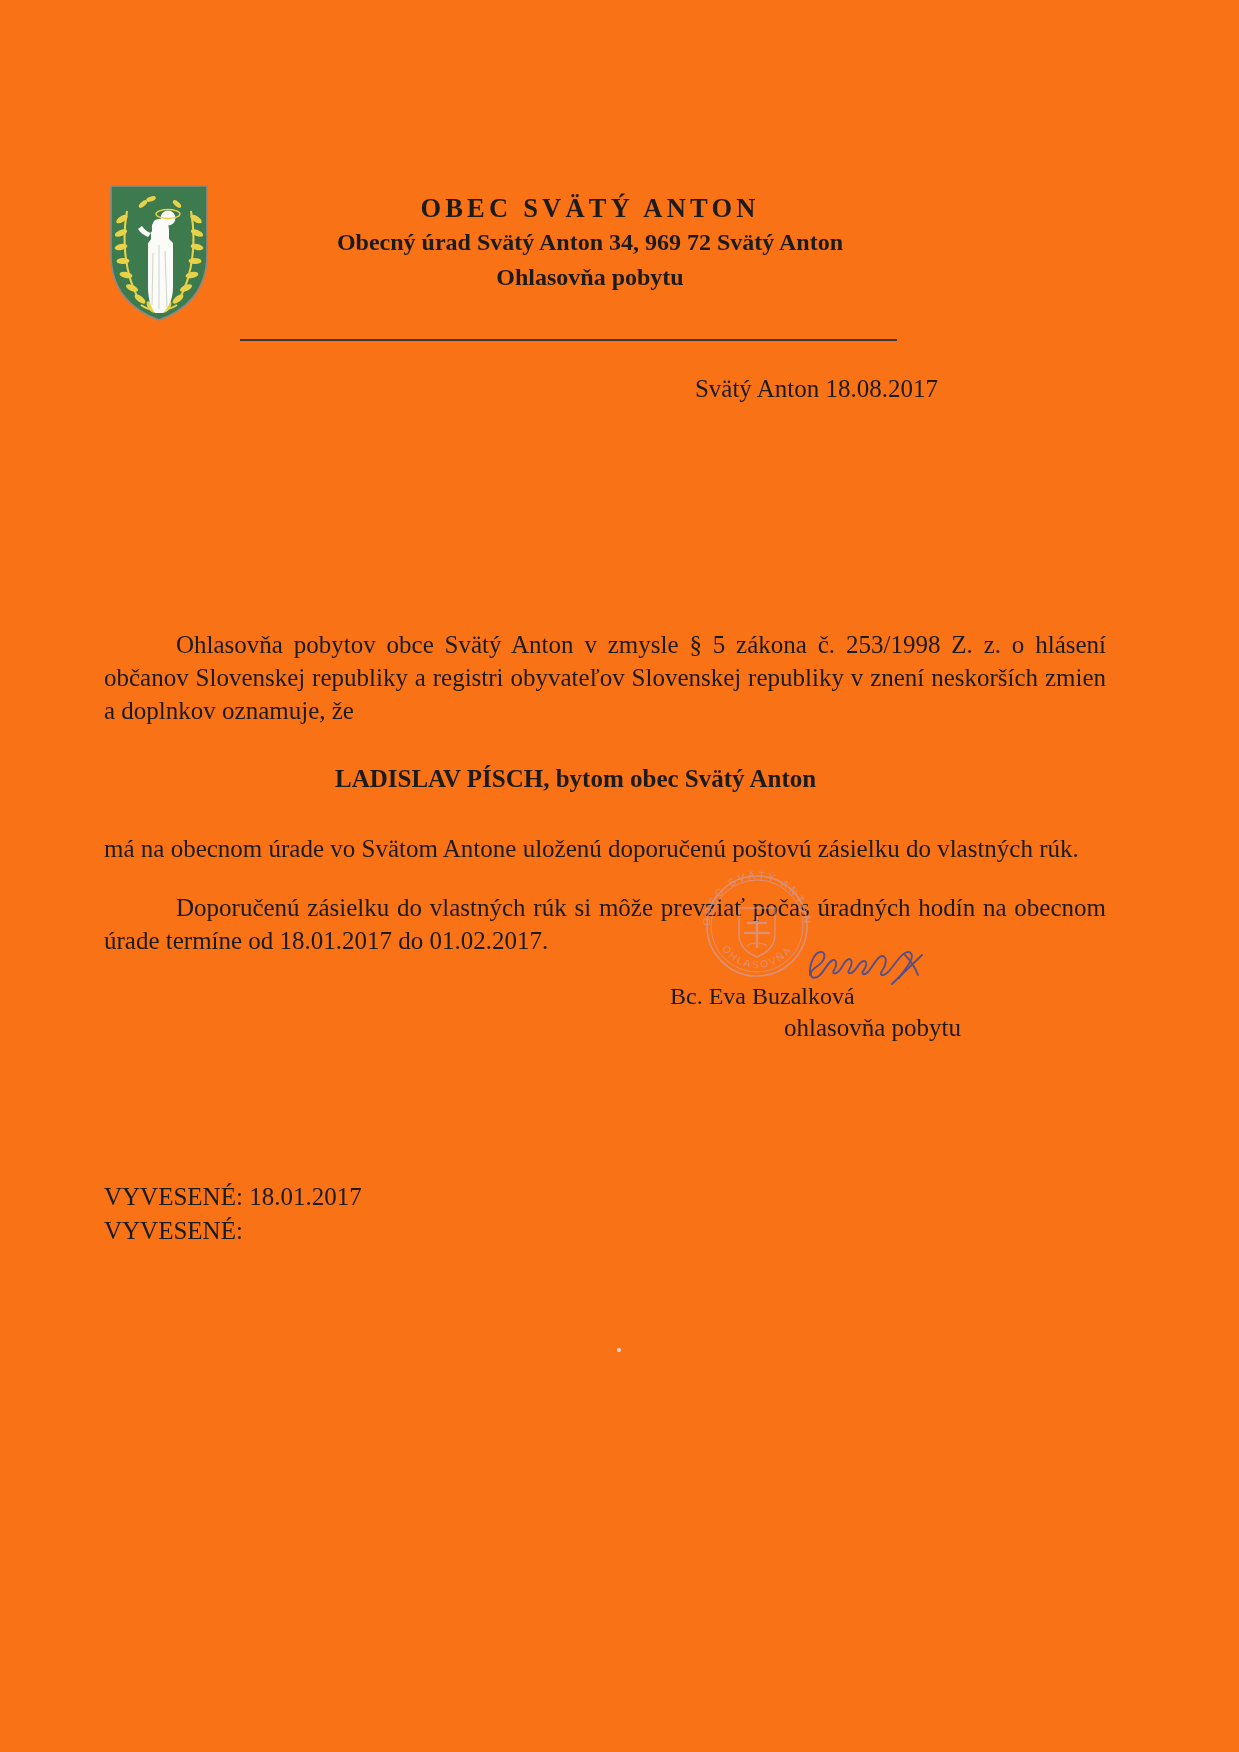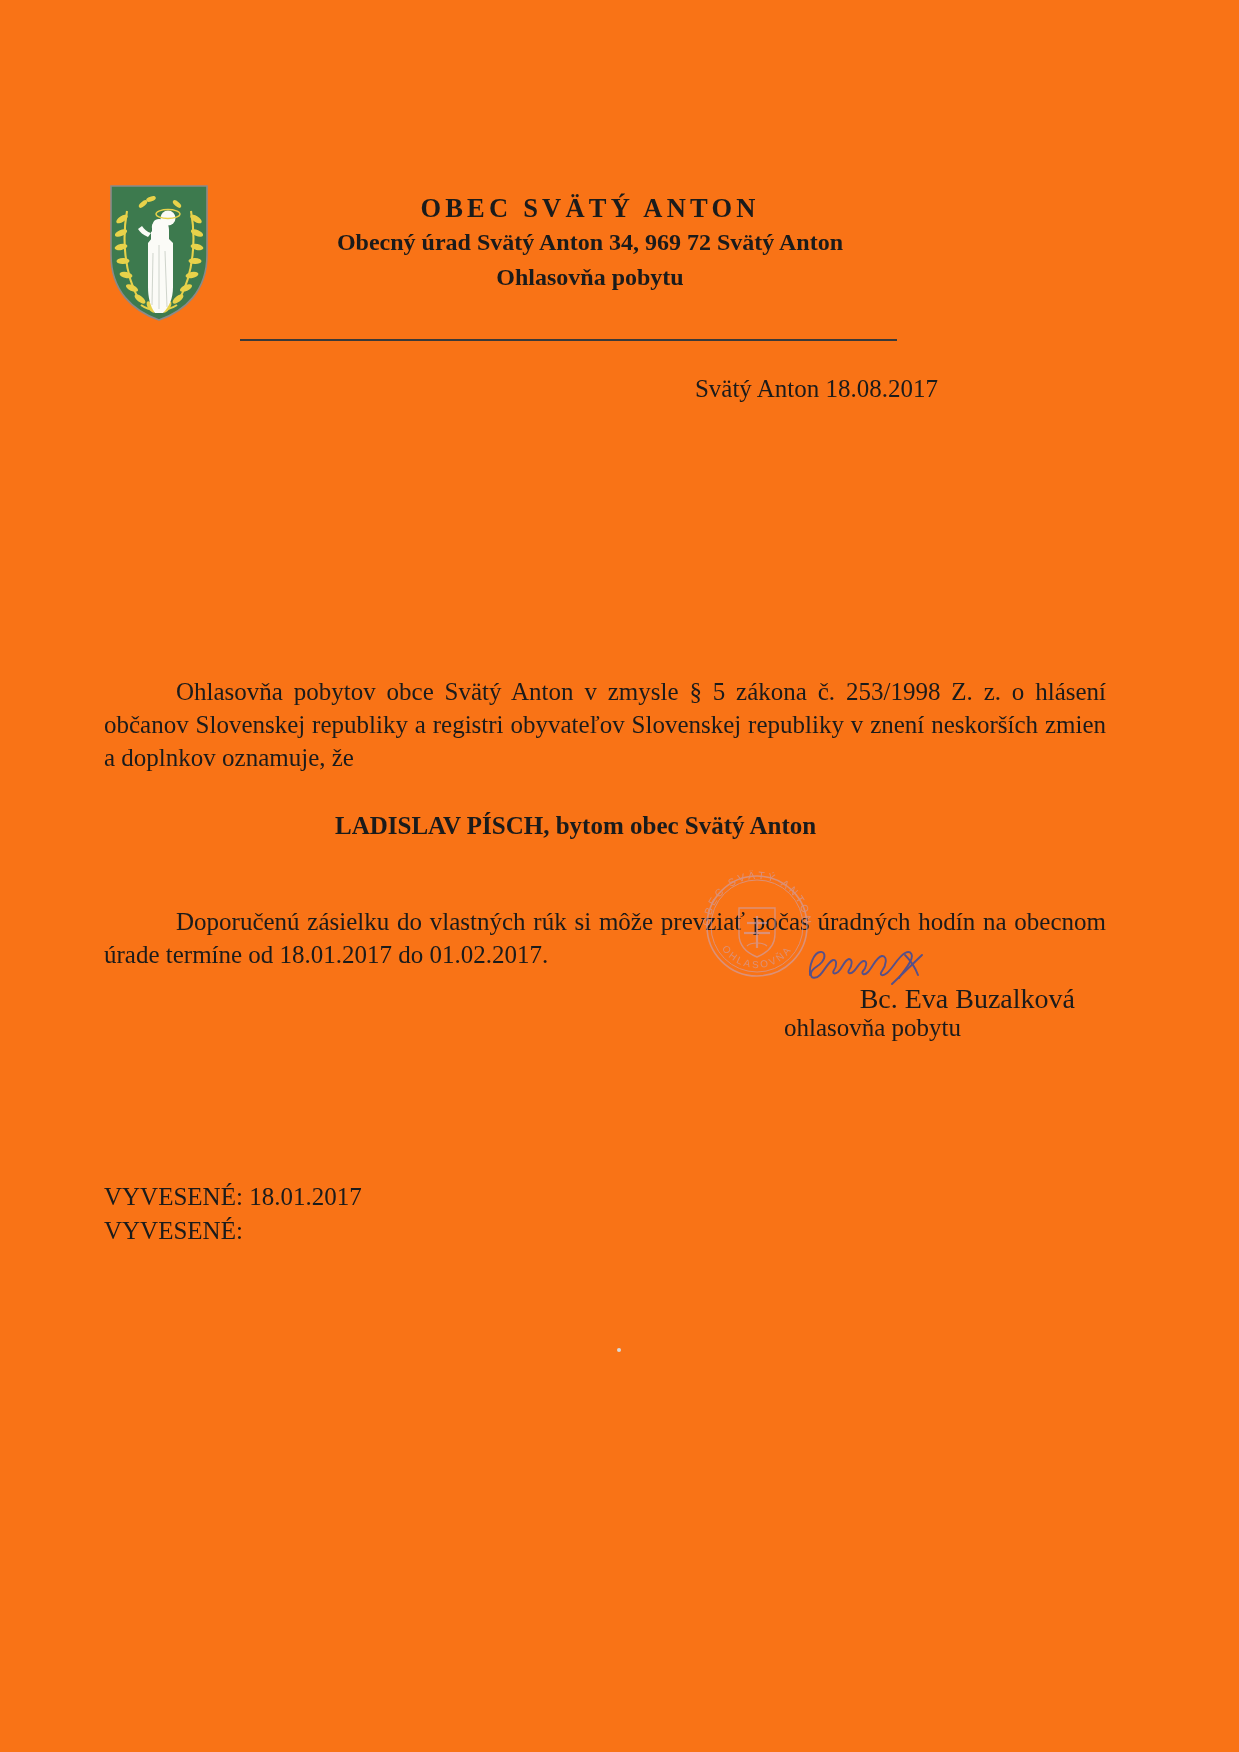--- a/index.html
+++ b/index.html
@@ -98,21 +98,20 @@
     font-weight: bold;
     letter-spacing: 7.5px;
   }
 
   
   .body-block {
     position: absolute;
     left: 104px;
     top: 628px;
     width: 1002px;
-    margin-top: 47px;
   }
 
   p.para {
     margin: 0;
     font-size: 25px;
     line-height: 1.32;
     text-align: justify;
     text-justify: inter-word;
   }
   p.para.indent {
@@ -162,22 +161,22 @@
     width: 130px;
     height: 60px;
     opacity: 0.85;
   }
 
   .sig-name {
     position: absolute;
     left: -5px;
     top: 125px;
     width: 405px;
-    text-align: right;
-    font-size: 28px;
+    text-align: left;
+    font-size: 24px;
     line-height: 1.35;
   }
   .sig-role {
     position: absolute;
     left: -5px;
     top: 156px;
     width: 405px;
     text-align: center;
     font-size: 25px;
     line-height: 1.35;
@@ -282,20 +281,21 @@
   </div>
 
   <div class="place-date">Svätý Anton 18.08.2017</div>
 
 
   <div class="body-block">
     <p class="para indent">Ohlasovňa pobytov obce Svätý Anton v zmysle  § 5 zákona č. 253/1998 Z. z. o hlásení občanov Slovenskej republiky a registri obyvateľov Slovenskej republiky v znení neskorších zmien a doplnkov oznamuje, že</p>
 
     <p class="subject-line">LADISLAV PÍSCH,  bytom obec Svätý Anton</p>
 
+    <p class="para noindent">má na obecnom úrade vo Svätom Antone uloženú  doporučenú poštovú zásielku do vlastných rúk.</p>
 
     <div class="para-gap"></div>
 
     <p class="para indent">Doporučenú zásielku do vlastných rúk si môže prevziať počas úradných hodín na obecnom úrade termíne od 18.01.2017 do 01.02.2017.</p>
   </div>
 
   <div class="sig-area">
 
     <div class="stamp">
       <svg viewBox="0 0 132 132" width="132" height="132" aria-hidden="true">

